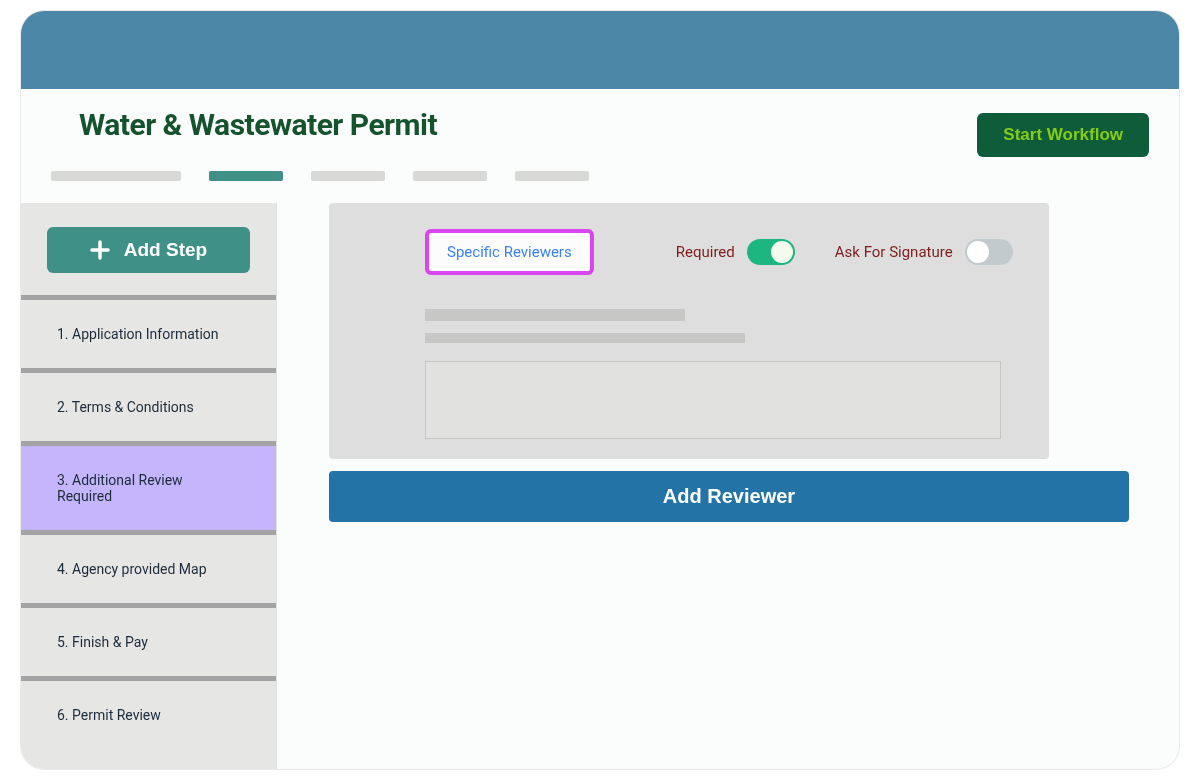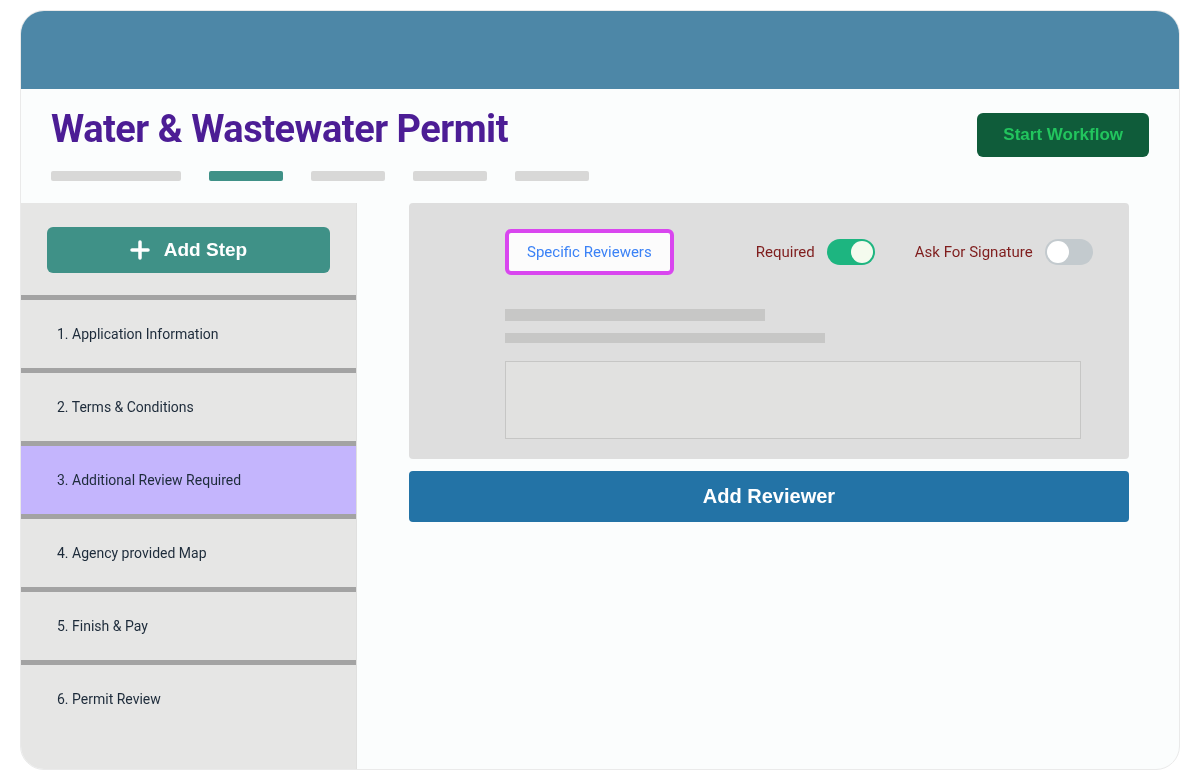--- a/index.html
+++ b/index.html
@@ -22,29 +22,30 @@
   .top-band {
     height: 78px;
     background: #4d87a7;
   }
   .header-row {
     display: flex;
     align-items: flex-start;
     padding: 18px 30px 0 30px;
   }
   .page-title {
-    font-size: 38px;
-    font-weight: 700;
-    color: #4c1d95;
+    font-size: 30px;
+    font-weight: 700;
+    color: #14532d;
     letter-spacing: -0.5px;
+    margin-left: 28px;
   }
   .spacer { flex: 1; }
   .start-btn {
     background: #0f5c3a;
-    color: #22c55e;
+    color: #84cc16;
     font-weight: 700;
     border: none;
     padding: 12px 26px;
     border-radius: 6px;
     font-size: 17px;
     cursor: pointer;
     margin-top: 6px;
   }
   .progress-row {
     display: flex;
@@ -191,21 +192,21 @@
   .ph-line2 { width: 320px; height: 10px; background: #c7c7c6; }
   .large-box {
     margin: 18px 48px 12px 96px;
     height: 78px;
     background: #e1e1e0;
     border: 1px solid #c6c6c5;
   }
   .panel-bottom-gap { height: 8px; }
   .add-reviewer {
     margin-top: 12px;
-    width: 720px;
+    width: 800px;
     background: #2373a6;
     color: #fff;
     border: none;
     border-radius: 4px;
     padding: 14px 0;
     font-size: 20px;
     font-weight: 600;
     cursor: pointer;
   }
 </style>

